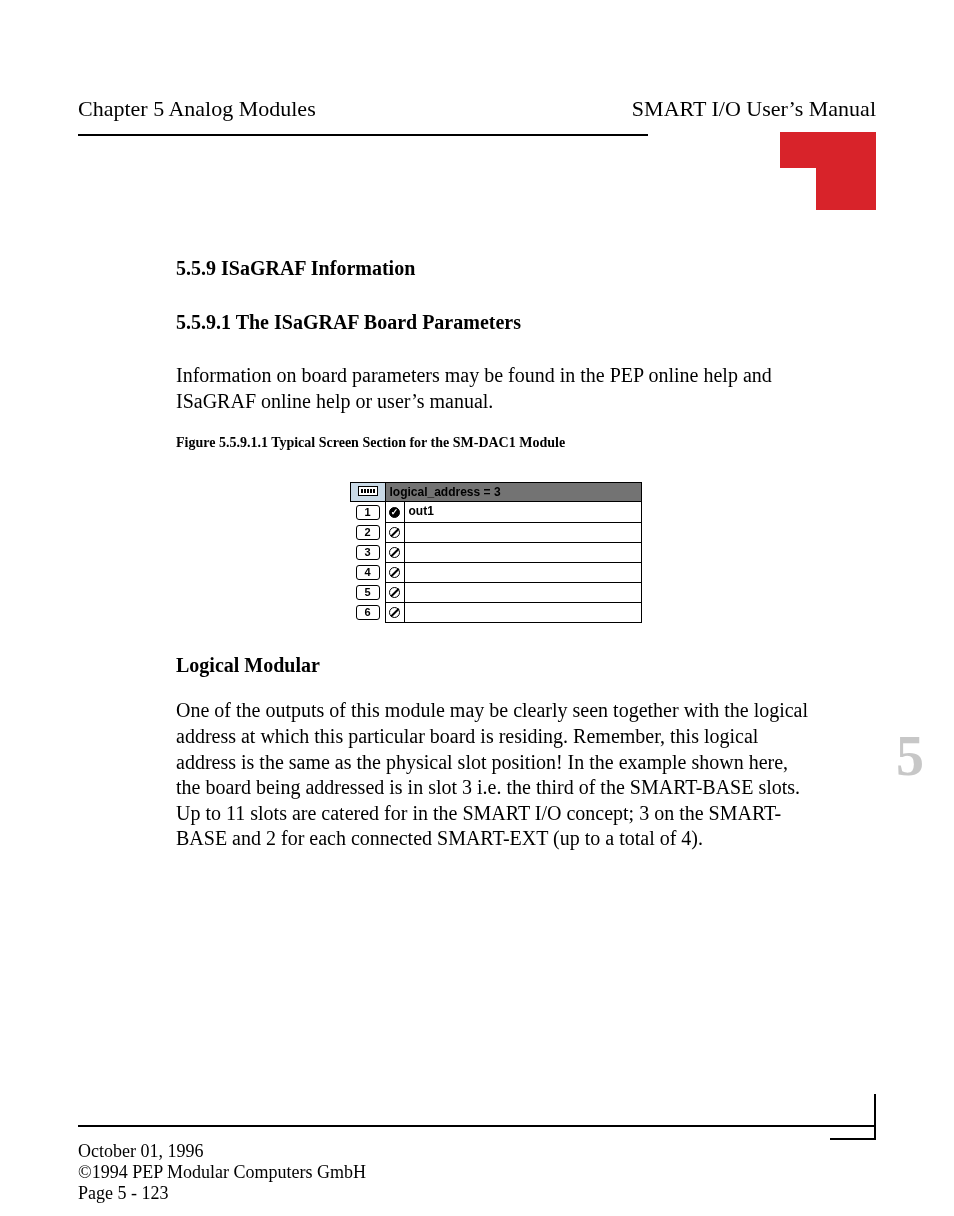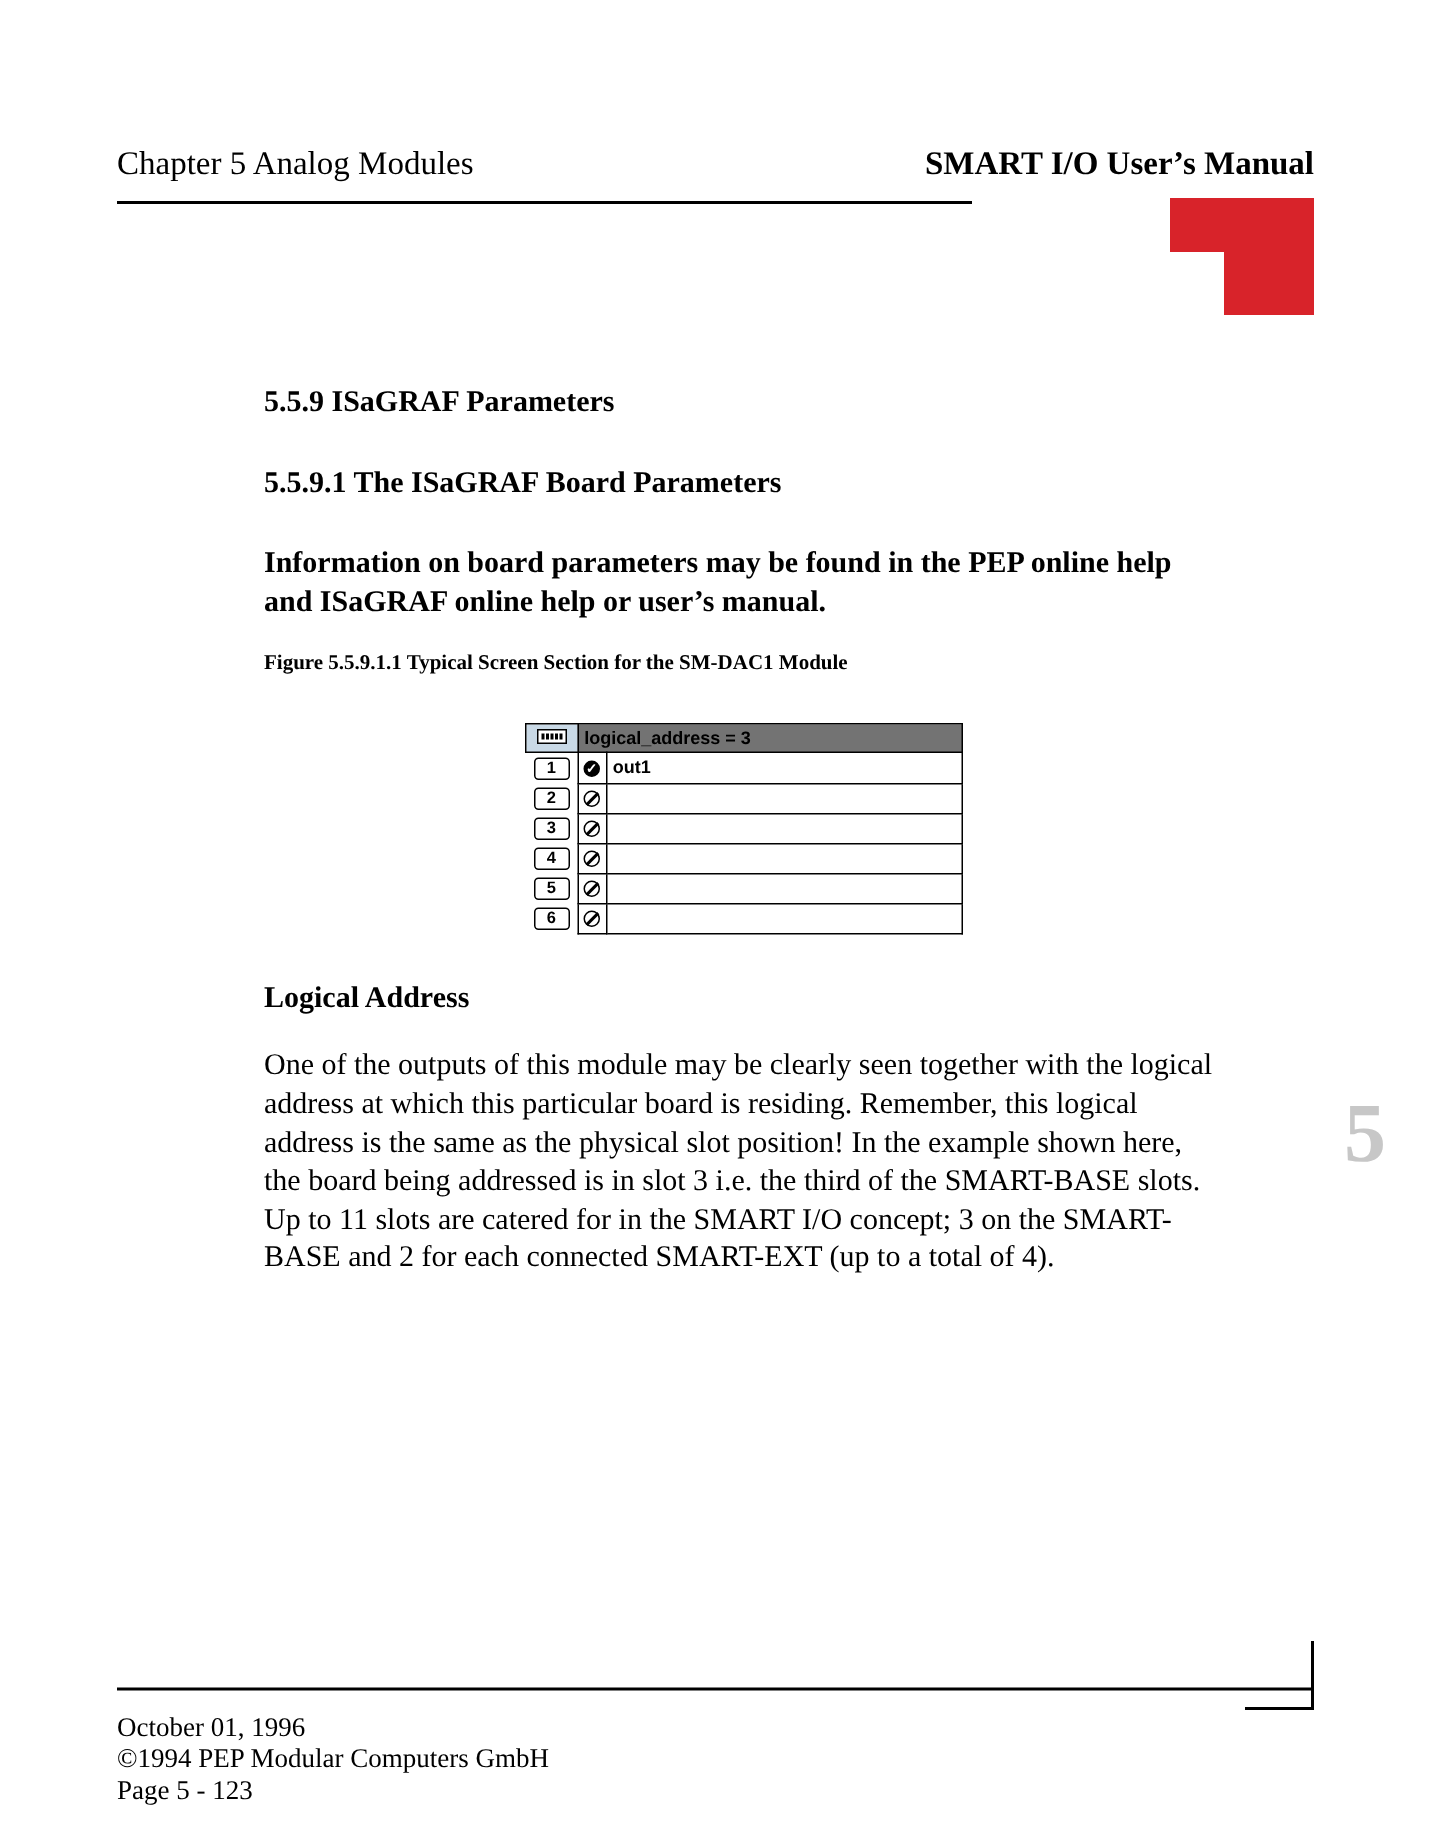--- a/index.html
+++ b/index.html
@@ -162,39 +162,39 @@
   }
   .corner-mark {
     position: absolute;
     right: 78px;
     bottom: 120px;
     width: 44px;
     height: 44px;
     border-right: 2px solid #000;
     border-bottom: 2px solid #000;
   }
-  .apos { font-family: "Times New Roman", serif; font-weight: bold; }
+  .apos { font-family: "Times New Roman", serif; }
 </style>
 </head>
 <body>
 
 <div class="page">
 
   <div class="header">
     <span class="header-left">Chapter 5  Analog Modules</span>
     <span class="header-right apos">SMART I/O User’s Manual</span>
   </div>
   <div class="header-rule-wrap">
     <hr class="header-rule">
   </div>
 
   <div class="red-tab"></div>
 
   <div class="content">
-    <div class="h-sec">5.5.9 ISaGRAF Parameters</div>
+    <div class="h-sec">5.5.9 ISaGRAF Information</div>
     <div class="h-sub">5.5.9.1 The ISaGRAF Board Parameters</div>
     <div class="para apos">Information on board parameters may be found in the PEP online help and ISaGRAF online help or user’s manual.</div>
     <div class="fig-caption">Figure 5.5.9.1.1 Typical Screen Section for the SM-DAC1 Module</div>
 
     <div class="fig">
       <table class="fig-table">
         <tbody>
             <tr>
           <td class="hdr-icon-cell">
             <svg width="20" height="10" viewBox="0 0 20 10">
@@ -235,21 +235,21 @@
         </tr>
         <tr>
           <td class="num-cell"><span class="num-box">6</span></td>
           <td class="sym-cell"><span class="circ slash"></span></td>
           <td class="val-cell"></td>
         </tr>
       </tbody>
         </table>
     </div>
 
-    <div class="section-heading">Logical Address</div>
+    <div class="section-heading">Logical Modular</div>
     <div class="para">One of the outputs of this module may be clearly seen together with the logical address at which this particular board is residing. Remember, this logical address is the same as the physical slot position! In the example shown here, the board being addressed is in slot 3 i.e. the third of the SMART-BASE slots. Up to 11 slots are catered for in the SMART I/O concept; 3 on the SMART-BASE and 2 for each connected SMART-EXT (up to a total of 4).</div>
   </div>
 
   <div class="side-num">5</div>
 
   <div class="corner-mark"></div>
 
   <div class="footer">
     <hr class="footer-rule">
     <div class="footer-row">

